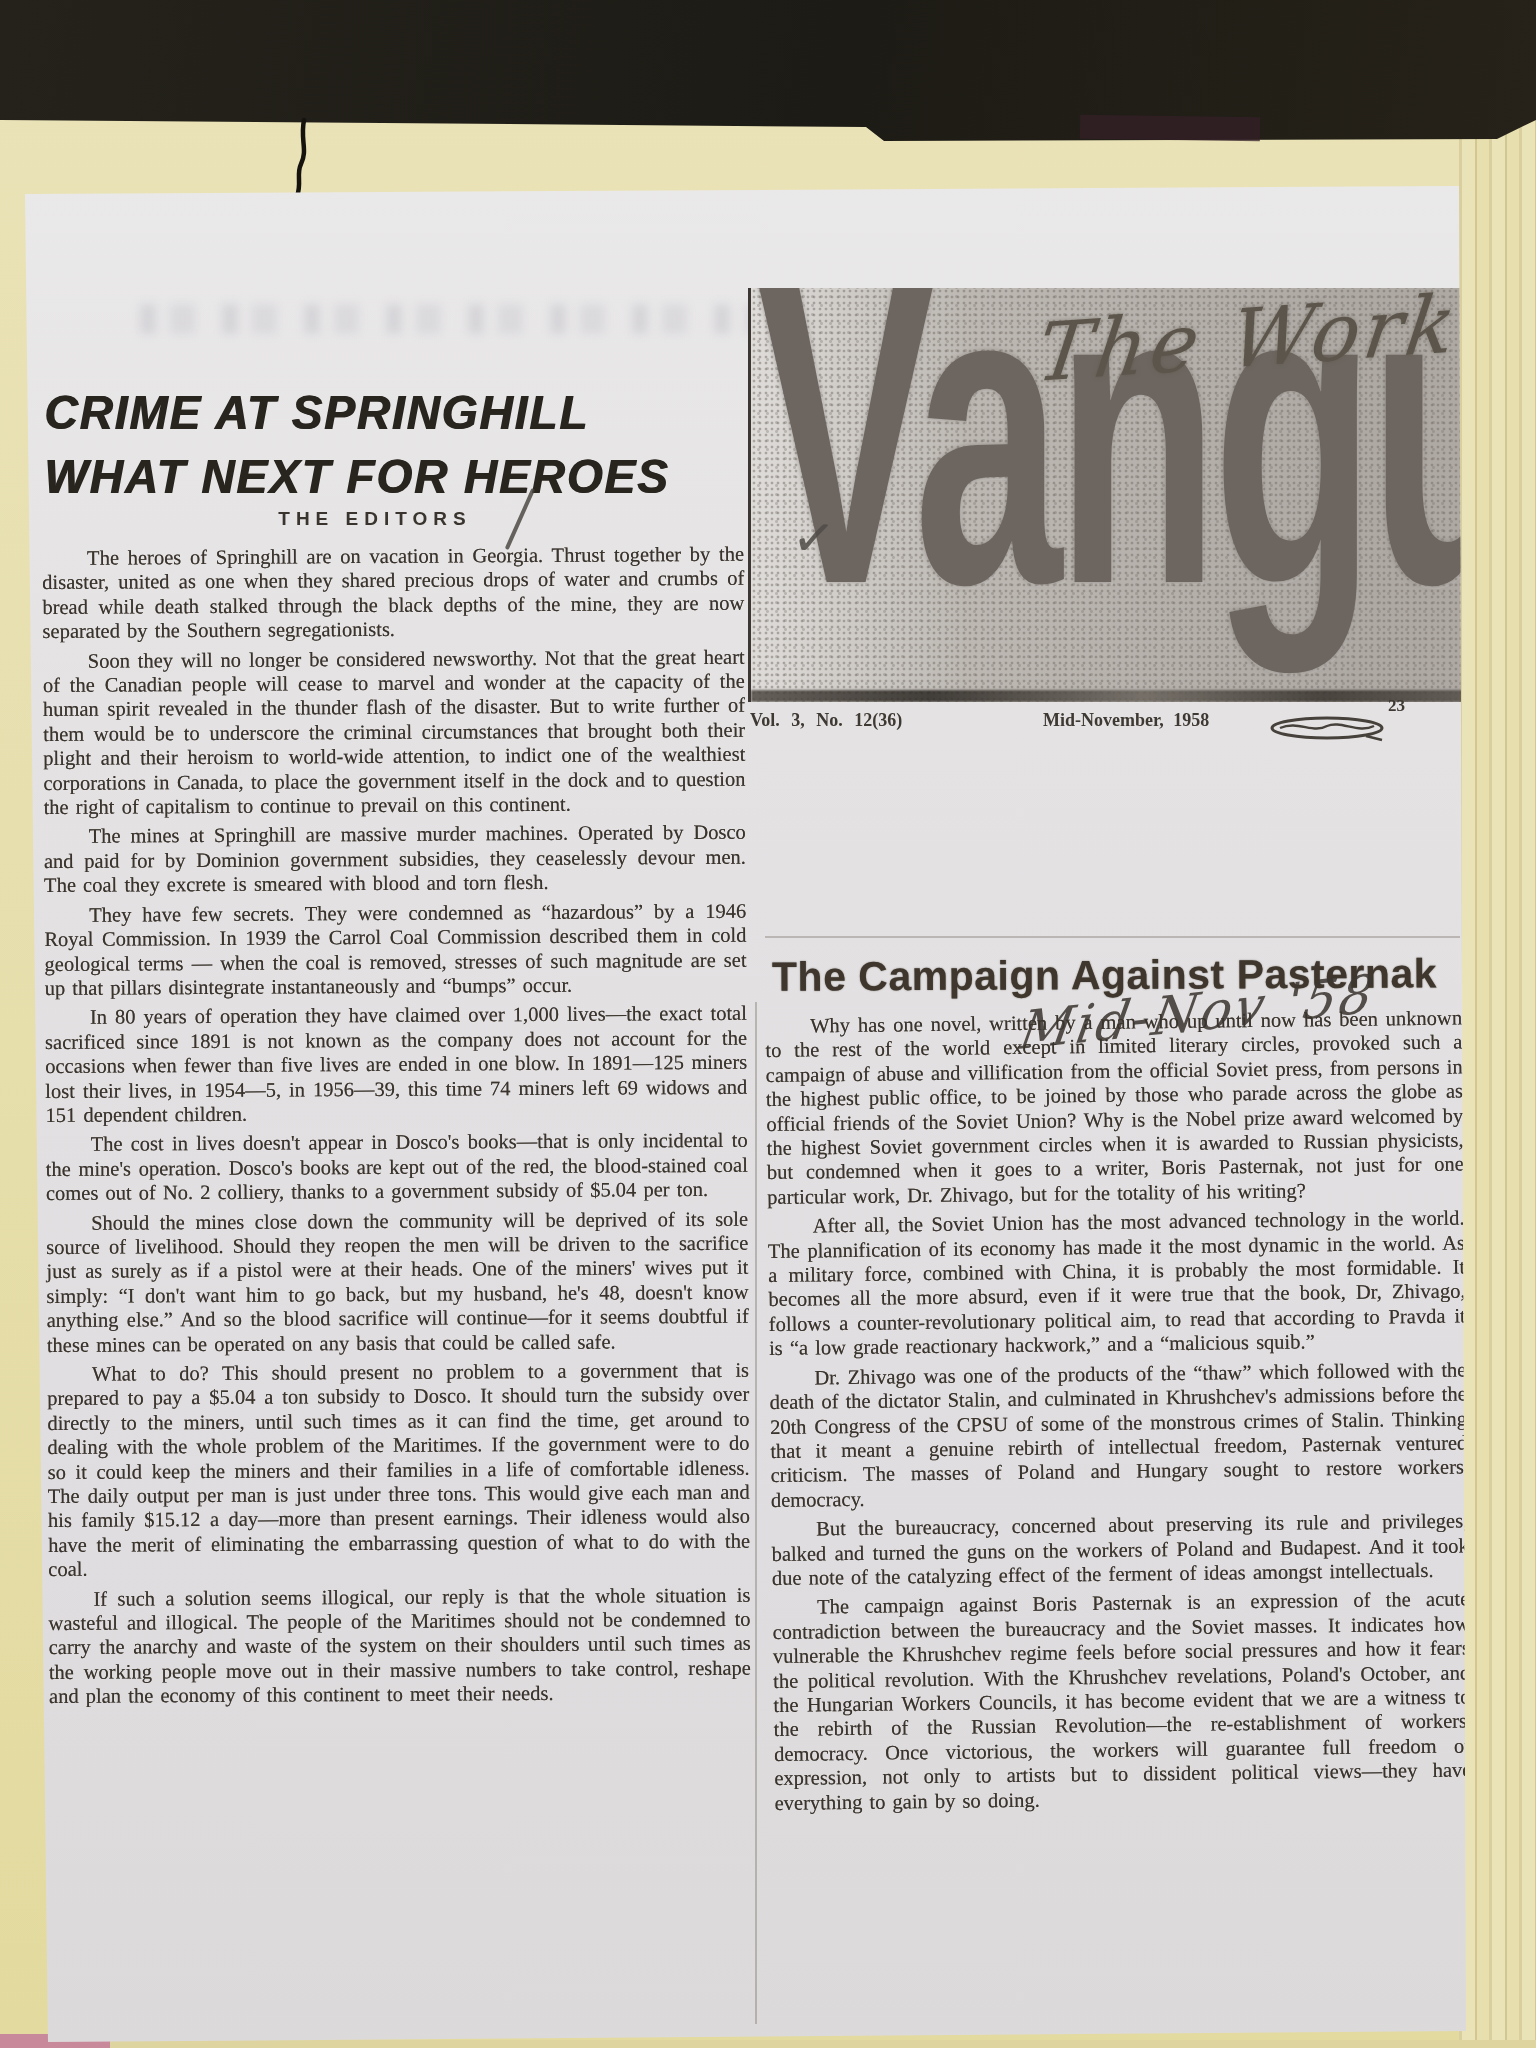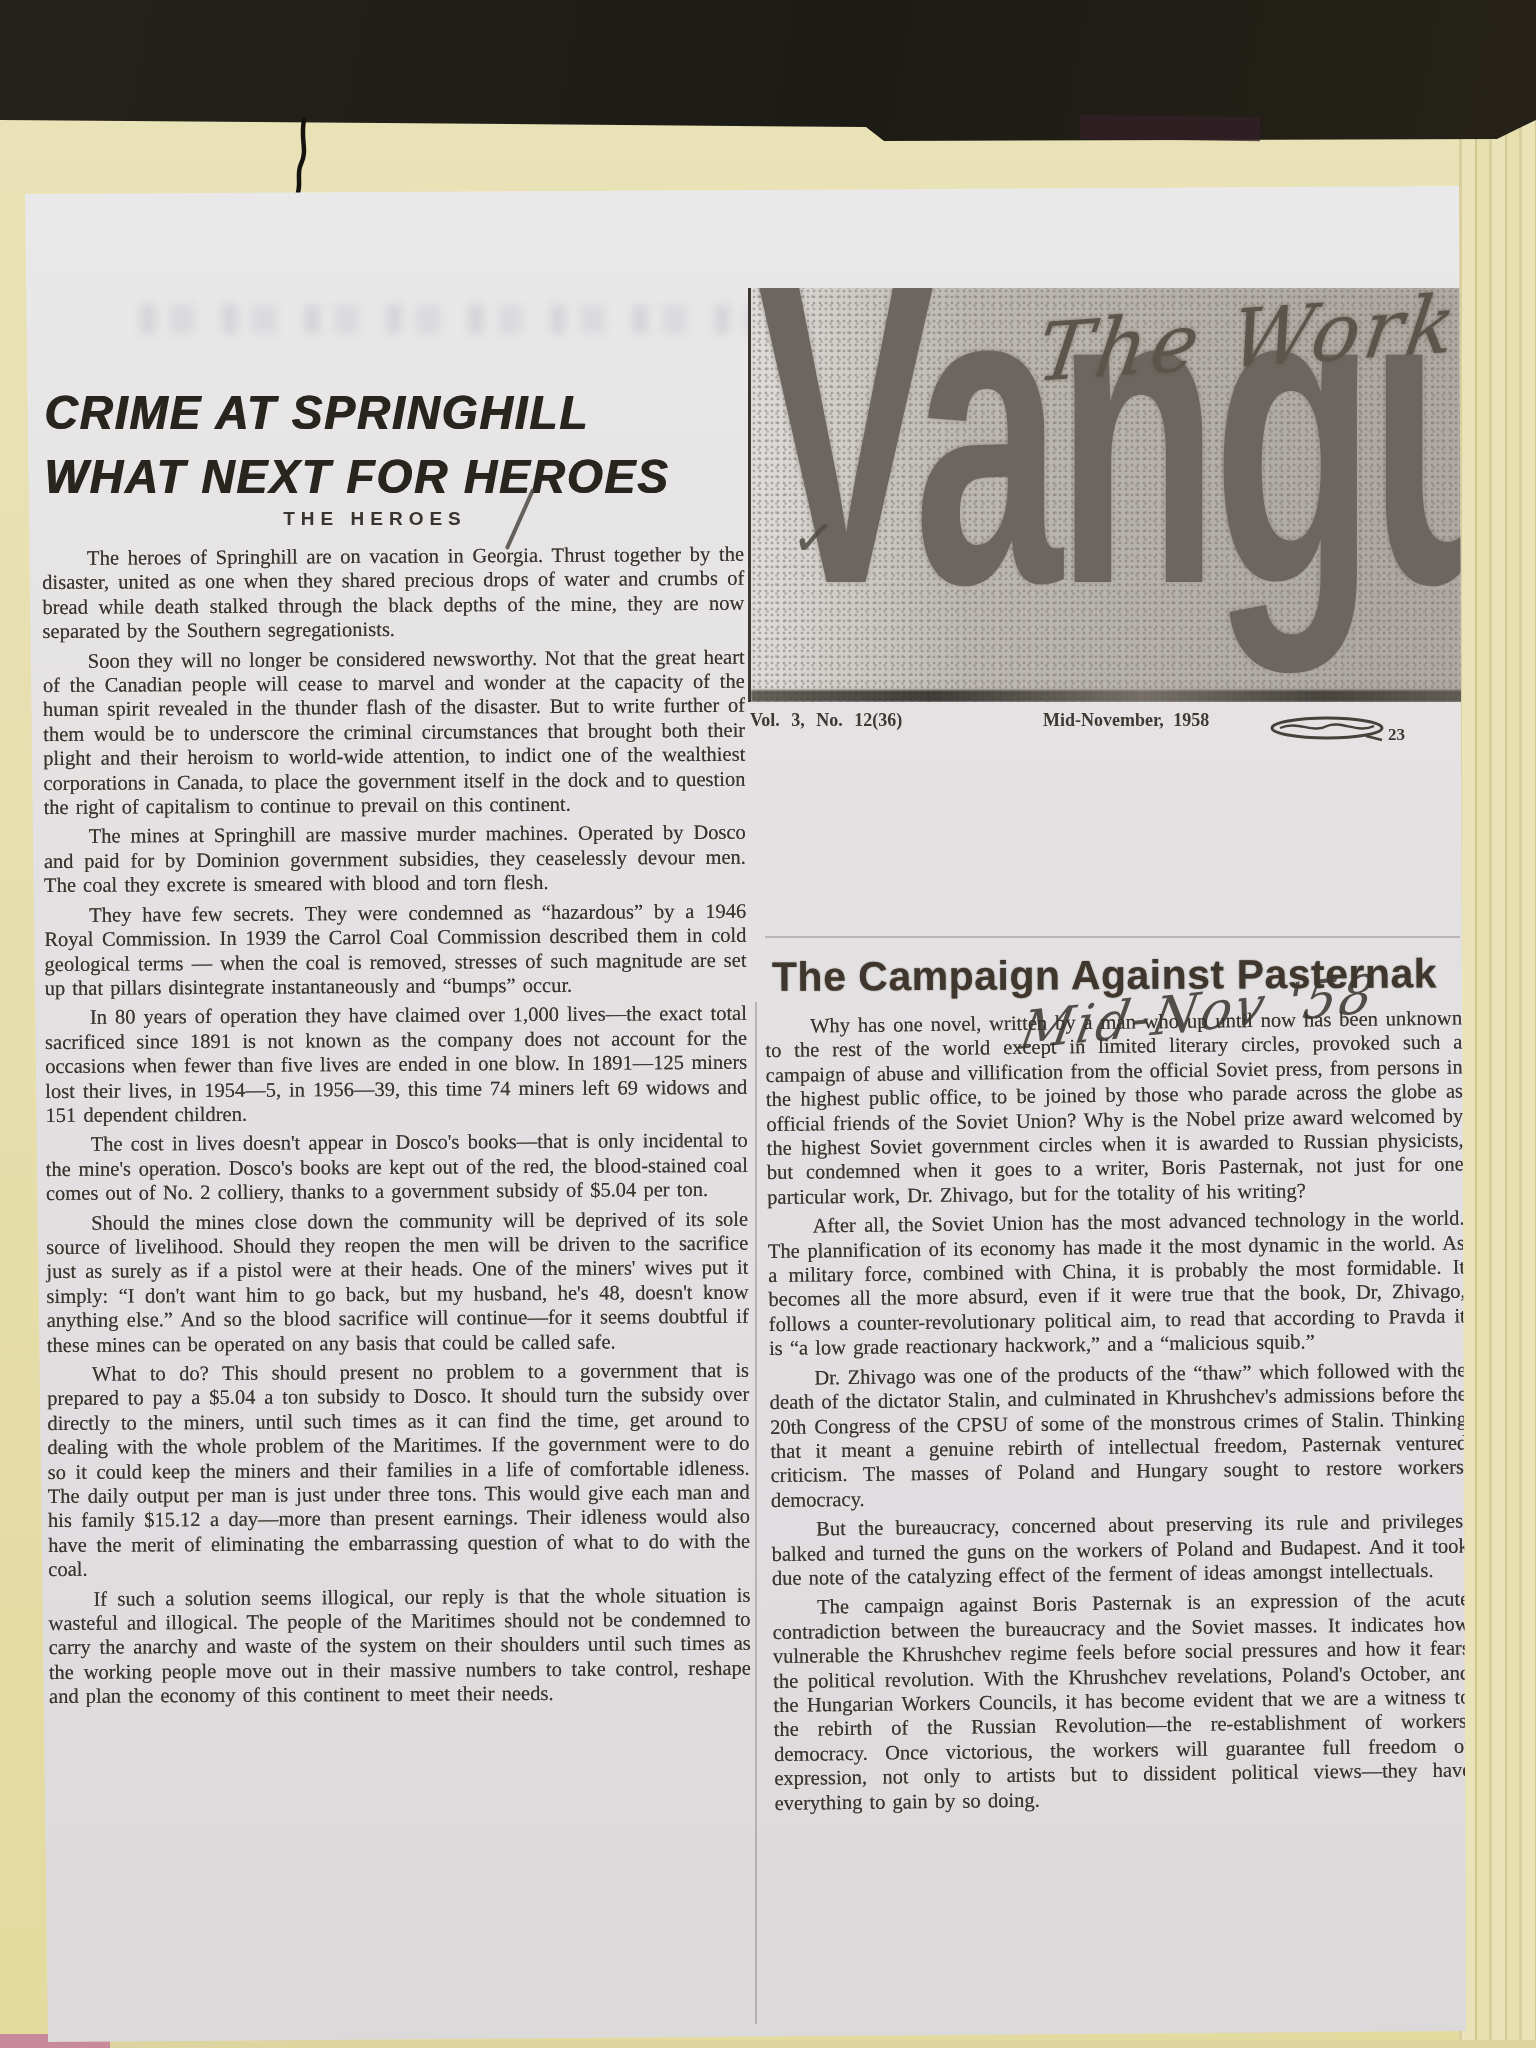--- a/index.html
+++ b/index.html
@@ -62,21 +62,21 @@
   .mast-smudge{position:absolute;left:0;bottom:0;width:100%;height:12px;opacity:.85;
     background:linear-gradient(90deg,#514b44,#2c2823 25%,#6b655e 55%,#39342e 80%,#55504a);
     filter:blur(1px);}
 
   
   .vol-line span{position:absolute;font-weight:bold;font-size:18px;color:#3e3933;
     font-family:"Liberation Serif",serif;white-space:nowrap;}
   .vol-no{left:750px;top:710px;word-spacing:7px;}
   .vol-date{left:1043px;top:710px;word-spacing:5px;}
   .bug{position:absolute;left:1268px;top:714px;}
-  .bug-num{left:1388px;top:725px;font-size:17px !important;}
+  .bug-num{left:1388px;top:696px;font-size:17px !important;}
 
   
   .rule-h{position:absolute;left:765px;top:936px;width:695px;height:2px;
     background:#9a948c;opacity:.55;}
   .rule-v{position:absolute;left:755px;top:1002px;width:2px;height:1022px;
     background:#8d8780;opacity:.5;}
   .campaign-hl{position:absolute;left:772px;top:952px;width:700px;white-space:nowrap;
     font-family:"Liberation Sans",sans-serif;font-weight:bold;font-size:41px;
     letter-spacing:.5px;color:#3f372d;transform:rotate(-.3deg);
     text-shadow:0 0 1.5px rgba(63,55,45,.7);}
@@ -107,21 +107,21 @@
   <svg class="thread" width="44" height="92" viewBox="0 0 44 92">
     <path d="M22 8 C18 28, 26 38, 19 52 C14 62, 20 72, 15 84" fill="none" stroke="#16130f" stroke-width="4.5" stroke-linecap="round"></path>
   </svg>
 
   <div class="sheet">
 
     <div class="ghost-band"></div>
 
     <div class="hl l1">CRIME AT SPRINGHILL</div>
     <div class="hl l2">WHAT NEXT FOR HEROES</div>
-    <div class="byline">THE HEROES</div>
+    <div class="byline">THE EDITORS</div>
     <div class="slash"></div>
 
     <div class="left-body body-text">
       <p>The heroes of Springhill are on vacation in Georgia. Thrust together by the disaster, united as one when they shared precious drops of water and crumbs of bread while death stalked through the black depths of the mine, they are now separated by the Southern segregationists.</p>
       <p>Soon they will no longer be considered newsworthy. Not that the great heart of the Canadian people will cease to marvel and wonder at the capacity of the human spirit revealed in the thunder flash of the disaster. But to write further of them would be to underscore the criminal circumstances that brought both their plight and their heroism to world-wide attention, to indict one of the wealthiest corporations in Canada, to place the government itself in the dock and to question the right of capitalism to continue to prevail on this continent.</p>
       <p>The mines at Springhill are massive murder machines. Operated by Dosco and paid for by Dominion government subsidies, they ceaselessly devour men. The coal they excrete is smeared with blood and torn flesh.</p>
       <p>They have few secrets. They were condemned as “hazardous” by a 1946 Royal Commission. In 1939 the Carrol Coal Commission described them in cold geological terms — when the coal is removed, stresses of such magnitude are set up that pillars disintegrate instantaneously and “bumps” occur.</p>
       <p>In 80 years of operation they have claimed over 1,000 lives—the exact total sacrificed since 1891 is not known as the company does not account for the occasions when fewer than five lives are ended in one blow. In 1891—125 miners lost their lives, in 1954—5, in 1956—39, this time 74 miners left 69 widows and 151 dependent children.</p>
       <p>The cost in lives doesn't appear in Dosco's books—that is only incidental to the mine's operation. Dosco's books are kept out of the red, the blood-stained coal comes out of No. 2 colliery, thanks to a government subsidy of $5.04 per ton.</p>
       <p>Should the mines close down the community will be deprived of its sole source of livelihood. Should they reopen the men will be driven to the sacrifice just as surely as if a pistol were at their heads. One of the miners' wives put it simply: “I don't want him to go back, but my husband, he's 48, doesn't know anything else.” And so the blood sacrifice will continue—for it seems doubtful if these mines can be operated on any basis that could be called safe.</p>

